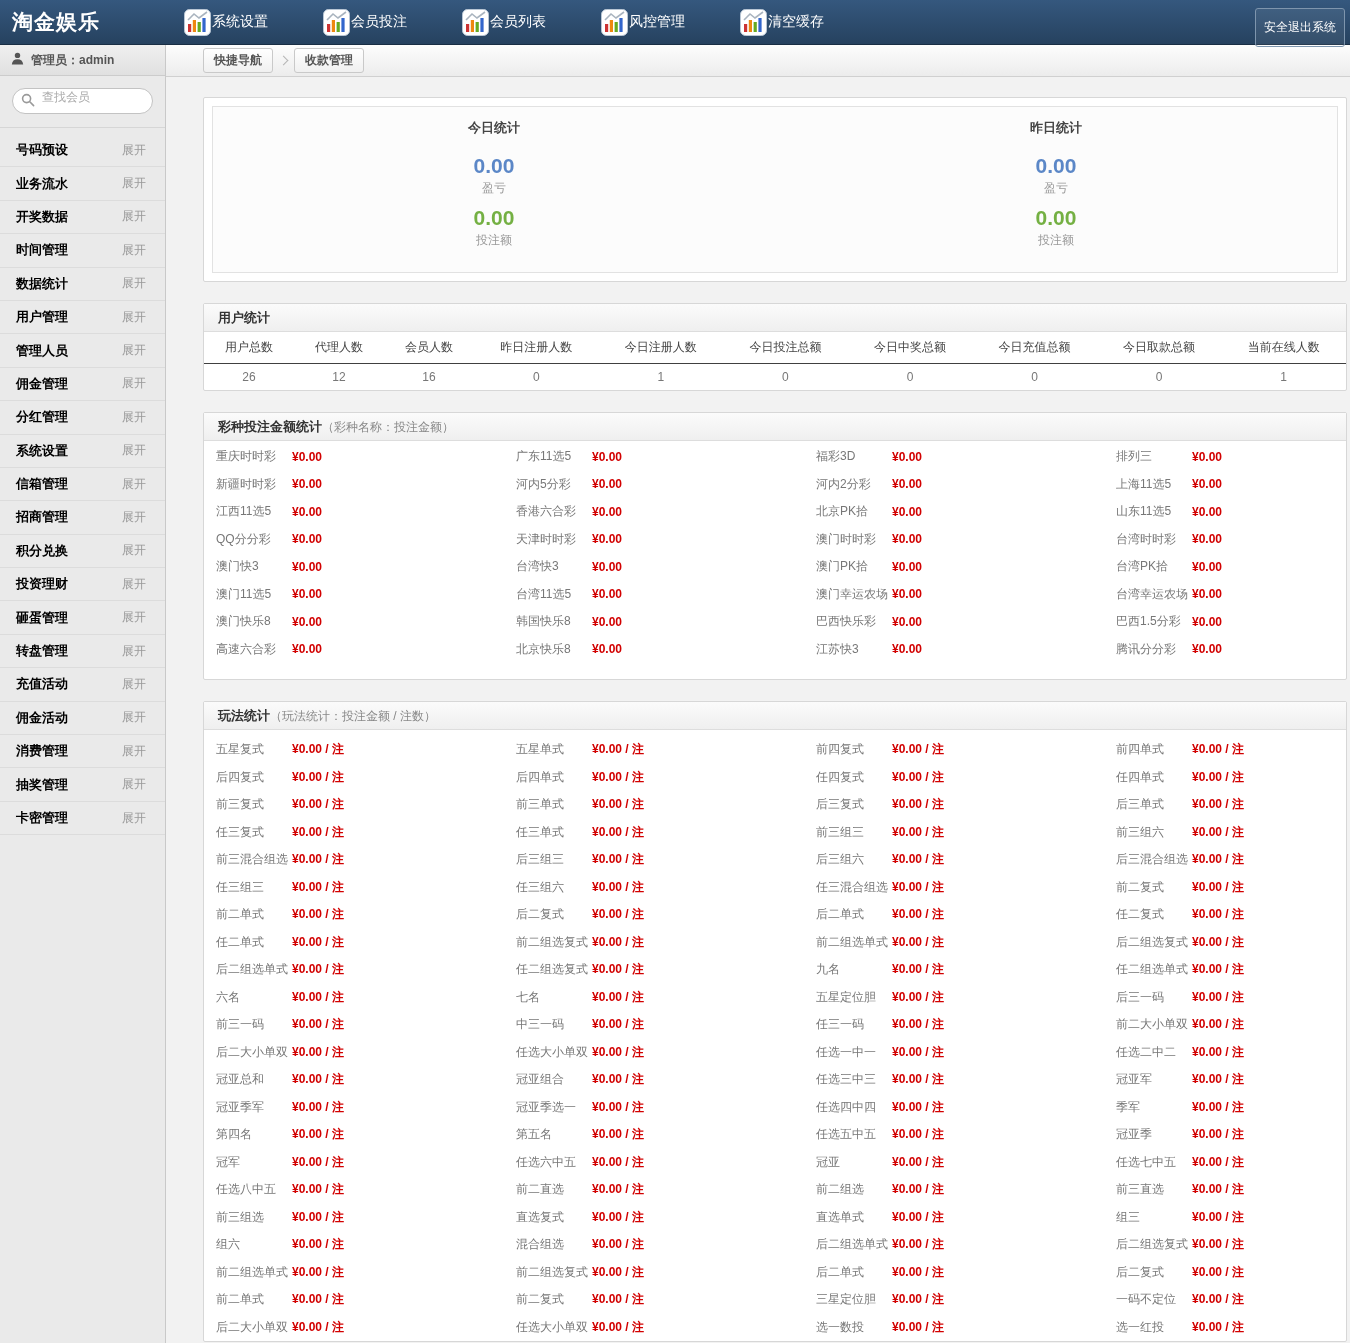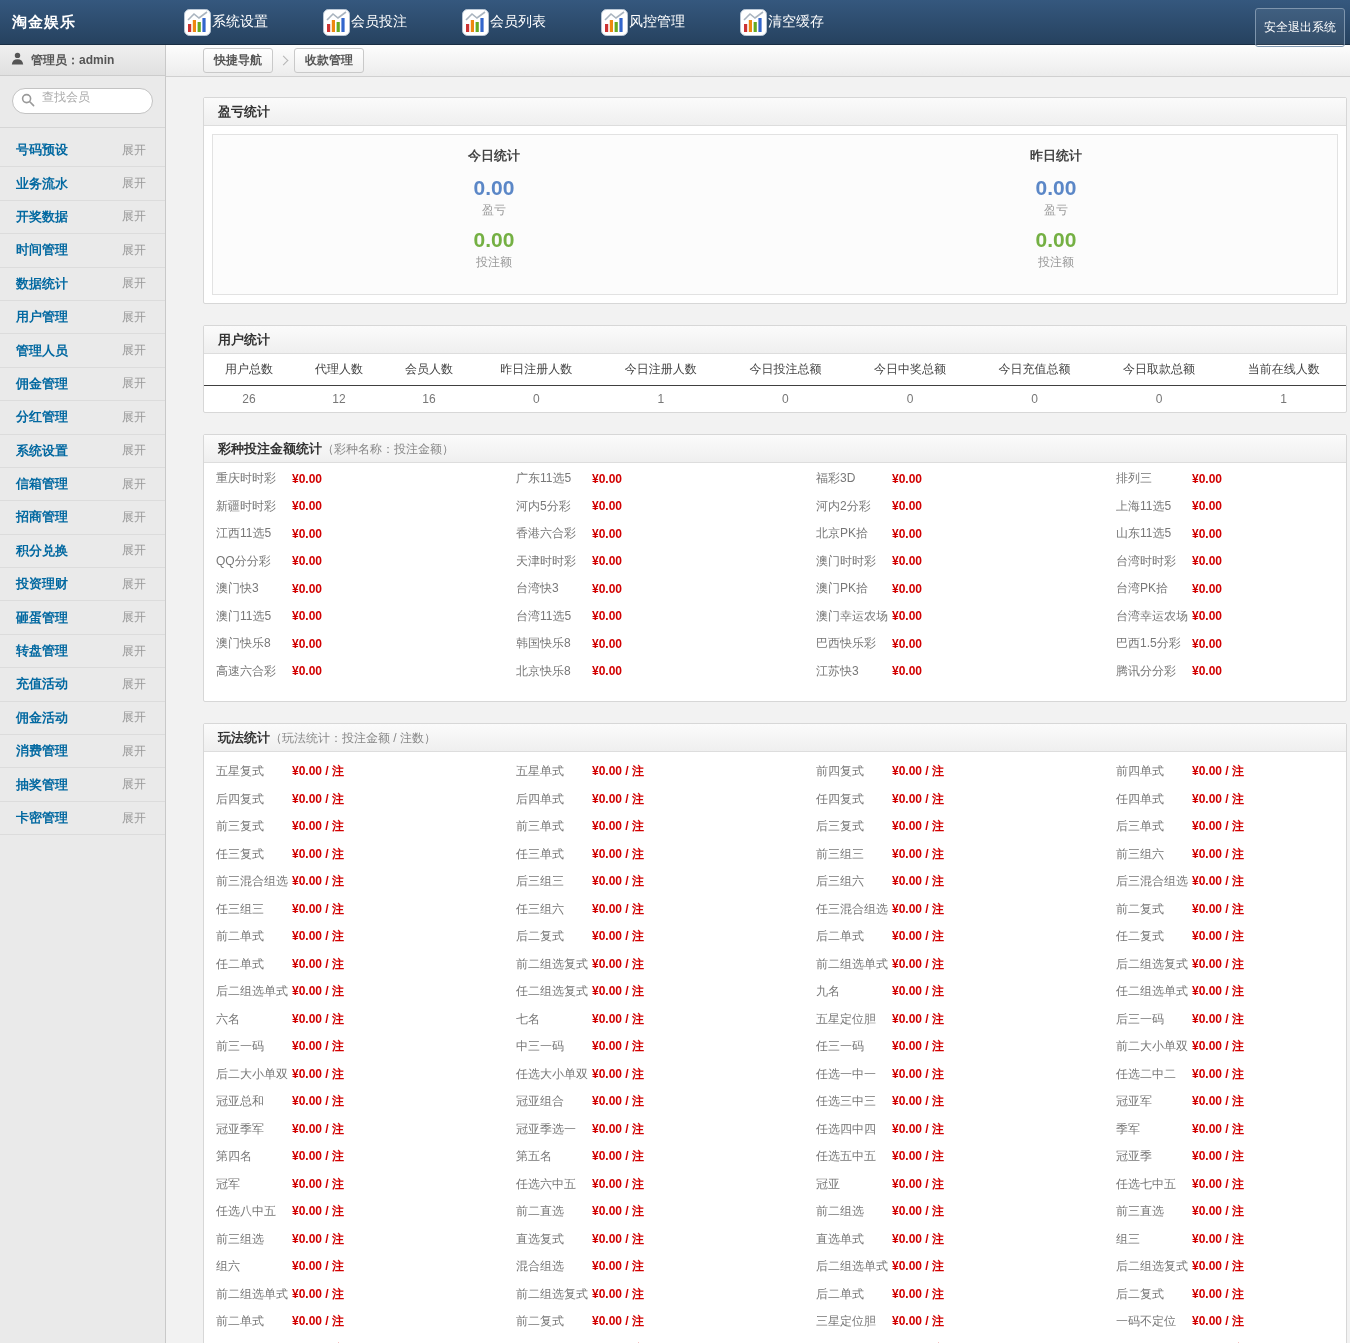--- a/index.html
+++ b/index.html
@@ -9,21 +9,21 @@
     background:#f2f2f2; color:#333;
   }
 
   
   .topbar {
     position:relative; height:45px;
     background:linear-gradient(#35587e,#26425f);
     border-bottom:1px solid #192e44;
     display:flex; align-items:center;
   }
-  .logo { width:166px; padding-left:12px; color:#fff; font-size:15px; font-weight:bold; letter-spacing:1px; }
+  .logo { width:166px; padding-left:12px; color:#fff; font-size:21px; font-weight:bold; letter-spacing:1px; }
   .topnav { display:flex; align-items:center; gap:55px; margin-left:18px; }
   .nav-item { display:flex; align-items:center; cursor:pointer; }
   .nav-icon { width:27px; height:27px; display:inline-block; margin-right:1px; }
   .nav-label { color:#fff; font-size:14px; }
   .logout-btn {
     position:absolute; right:5px; top:8px;
     font-size:12px; color:#fff;
     background:rgba(255,255,255,0.07);
     border:1px solid #7e95ad; border-radius:3px;
     padding:10px 8px; cursor:pointer;
@@ -48,21 +48,21 @@
     background:#fff; padding:0 8px 8px 29px; font-size:12px; color:#666; outline:none;
     font-family:inherit;
   }
   .search-box input::placeholder { color:#aaa; }
   .search-icon { position:absolute; left:9px; top:6px; width:14px; height:14px; }
   .side-menu { list-style:none; padding-top:6px; }
   .side-item {
     height:33.4px; display:flex; align-items:center; justify-content:space-between;
     padding:0 19px 0 16px; border-bottom:1px solid #dcdcdc; cursor:pointer;
   }
-  .side-label { font-size:13px; font-weight:bold; color:#0369a1; }
+  .side-label { font-size:13px; font-weight:bold; color:#000000; }
   .side-expand { font-size:12px; color:#999; }
 
   
   .main { flex:1; display:flex; flex-direction:column; overflow:hidden; }
   .crumb-bar {
     height:32px; flex:0 0 32px; display:flex; align-items:center; gap:6px;
     padding-left:37px;
     background:linear-gradient(#fdfdfd,#ececec);
     border-bottom:1px solid #d0d0d0;
   }
@@ -79,21 +79,21 @@
     height:28px; line-height:27px; padding:0 14px;
     background:linear-gradient(#fbfbfb,#efefef);
     border-bottom:1px solid #ddd;
     font-size:13px; font-weight:bold; color:#333;
   }
   .panel-sub { font-weight:normal; color:#888; font-size:12px; }
 
   
   .profit-inner { margin:8px; border:1px solid #e2e2e2; background:#fcfcfc; display:flex; padding:12px 0 14px; }
   .profit-col { width:50%; text-align:center; }
-  .profit-title { font-size:13px; font-weight:bold; color:#444; margin-bottom:11px; }
+  .profit-title { font-size:13px; font-weight:bold; color:#444; margin-bottom:17px; }
   .profit-num { font-size:21px; font-weight:bold; line-height:24px; }
   .profit-num.blue { color:#5b87c7; }
   .profit-num.green { color:#74b043; }
   .profit-label { font-size:12px; color:#999; margin:2px 0 9px;text-align:center; }
 
   
   .user-table { width:100%; border-collapse:collapse; table-layout:fixed; }
   .user-table th { height:31px; font-size:12px; font-weight:normal; color:#444; text-align:center; border-bottom:1px solid #404040; }
   .user-table td { height:27px; font-size:12px; color:#777; text-align:center; }
 
@@ -286,21 +286,20 @@
   <main class="main">
     <div class="crumb-bar">
       <span class="crumb">快捷导航</span>
       <span class="crumb-sep"></span>
       <span class="crumb">收款管理</span>
     </div>
 
     <div class="content">
 
       <section class="panel">
-        <div class="panel-head">盈亏统计</div>
         <div class="profit-inner">
           <div class="profit-col">
             <div class="profit-title">今日统计</div>
             <div class="profit-num blue">0.00</div>
             <div class="profit-label">盈亏</div>
             <div class="profit-num green">0.00</div>
             <div class="profit-label">投注额</div>
           </div>
           <div class="profit-col">
             <div class="profit-title">昨日统计</div>

